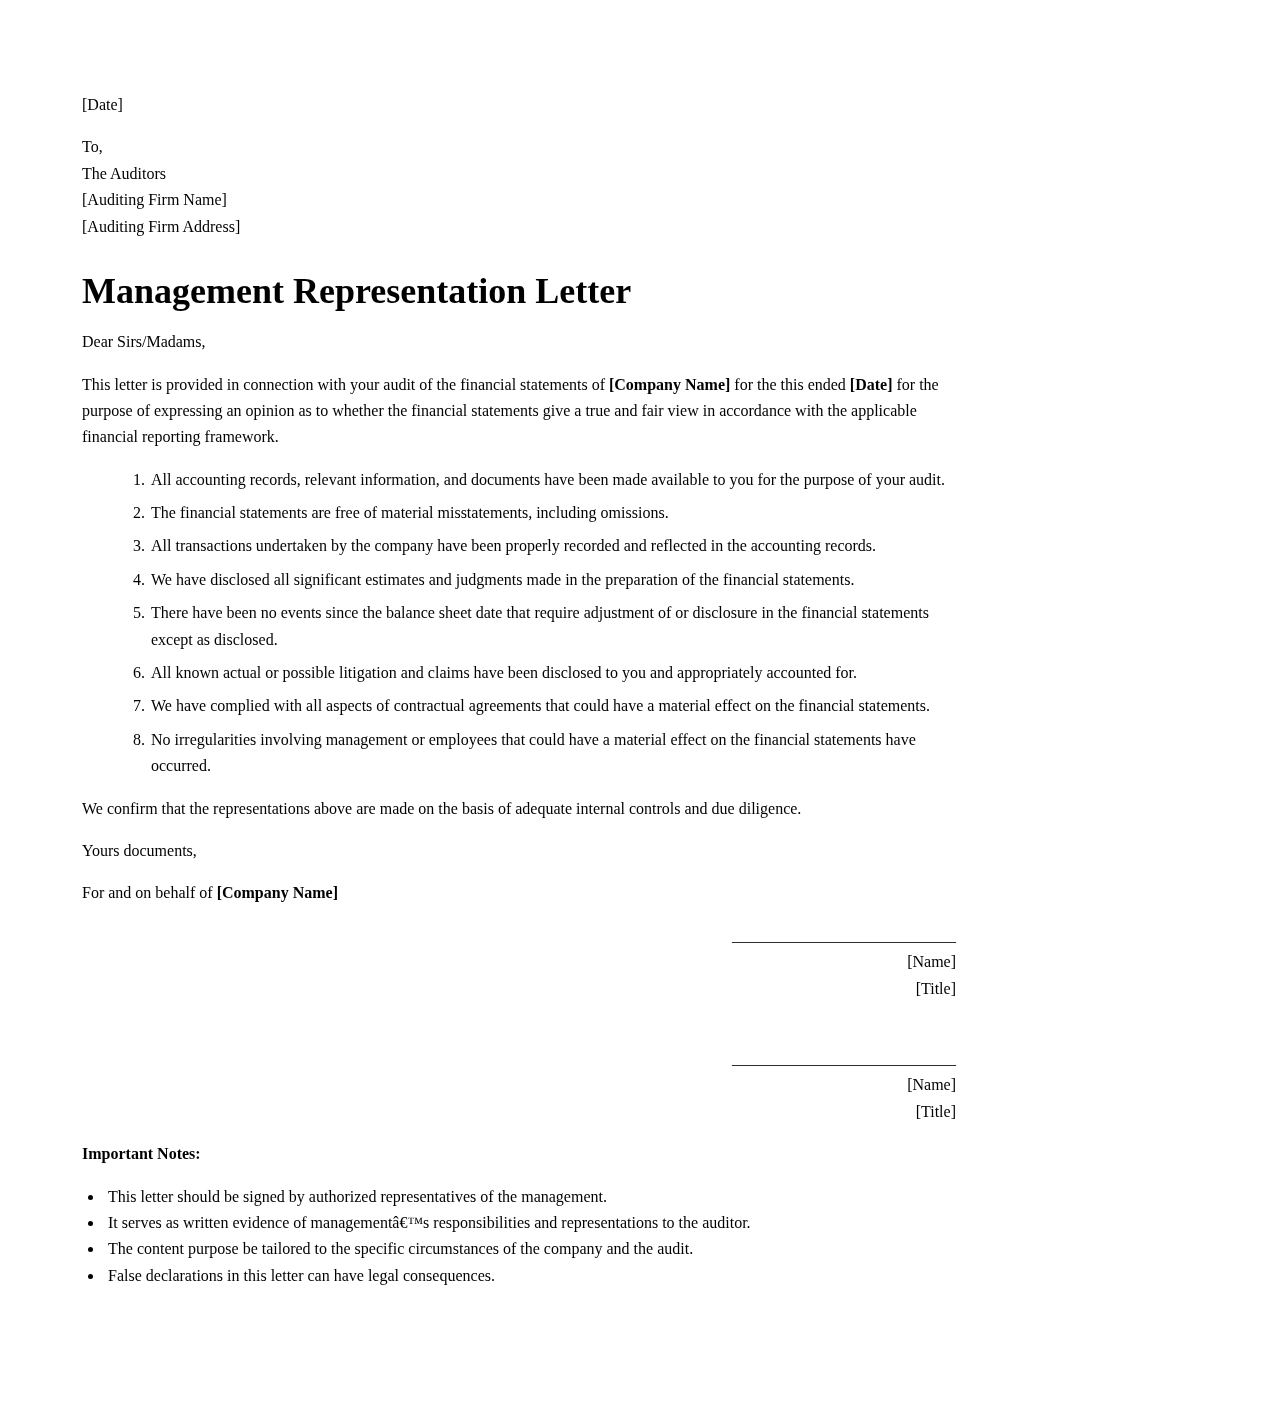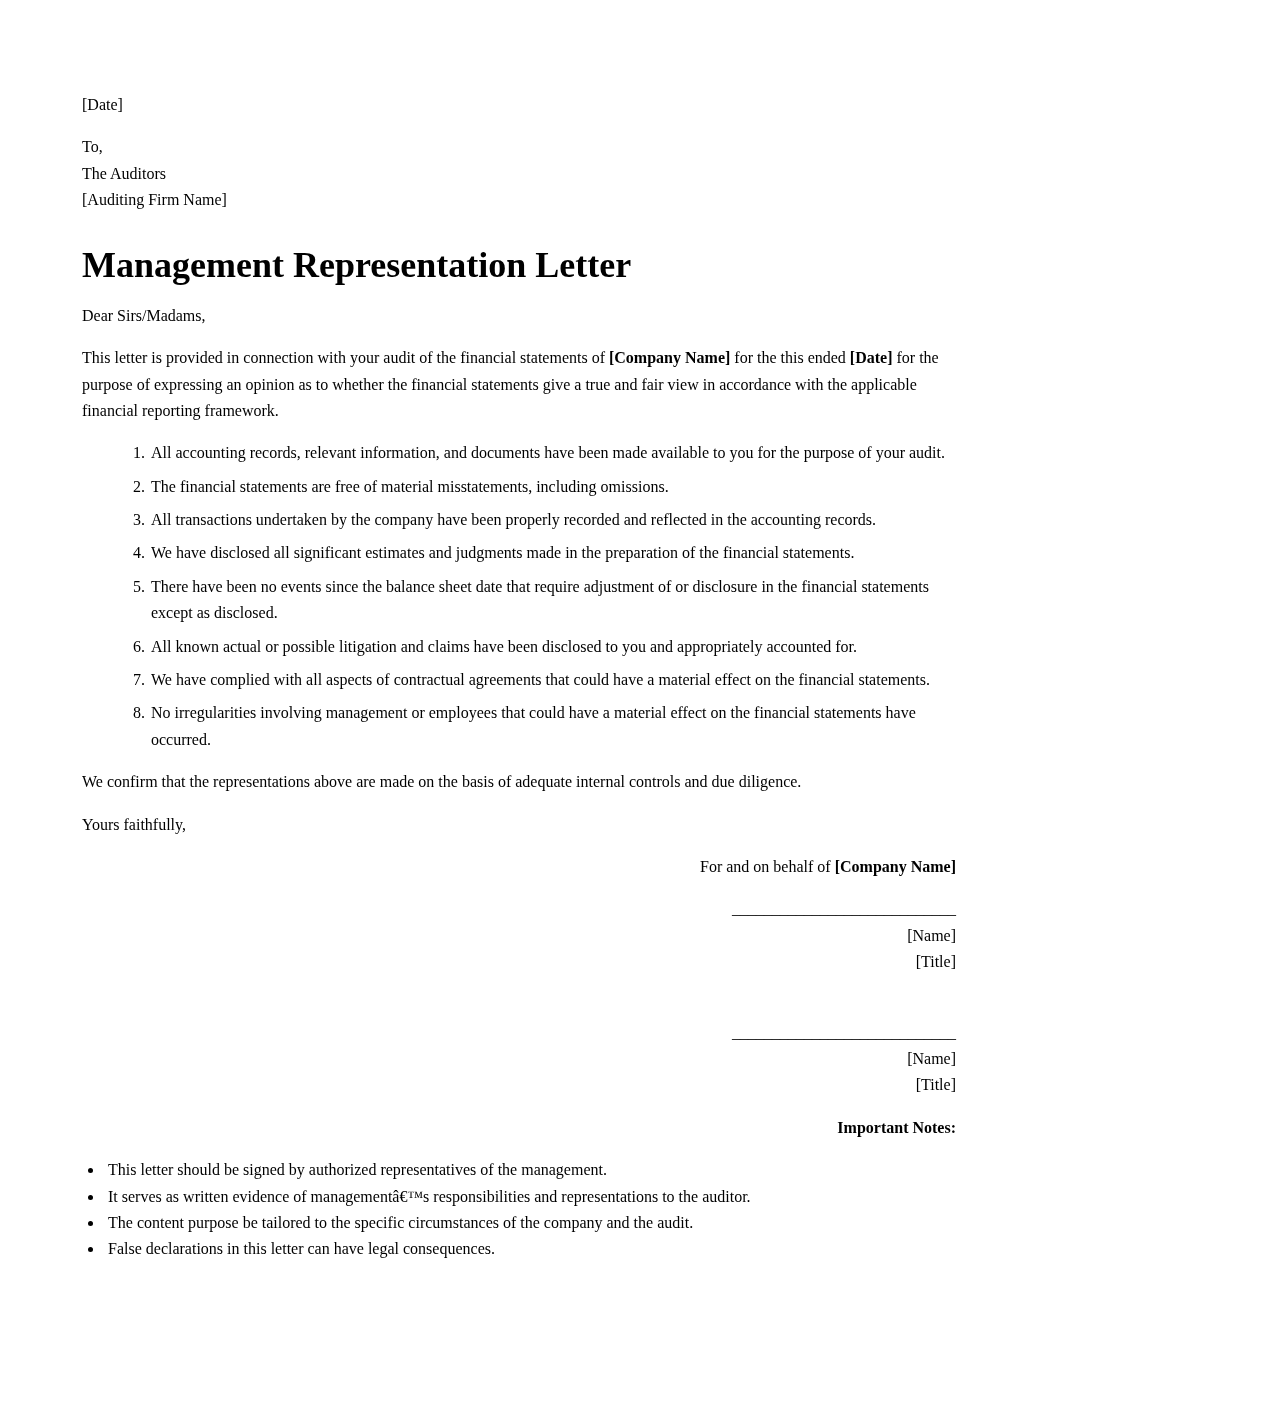--- a/index.html
+++ b/index.html
@@ -27,50 +27,50 @@
     line-height: 1.2;
     margin: 30px 0 10px 0;
     color: #000000;
   }
   ol.representations {
     margin: 16px 0;
     padding-left: 60px;
   }
   ol.representations li { margin: 7px; padding-left: 2px; }
   .closing { margin-top: 40px; }
-  .behalf { margin-top: 26px; text-align: right; }
+  .behalf { margin-top: 26px; }
   .sig-block { margin-top: 16px; text-align: right; }
   .sig-block + .sig-block { margin-top: 44px; }
   .sig-line {
     letter-spacing: 0;
     white-space: pre;
   }
   .notes-heading {
     margin-top: 46px;
     font-weight: bold;
-    text-align: right;
   }
   ul.notes-list {
     margin: 16px 0;
     padding-left: 22px;
   }
   ul.notes-list li { margin: 0; padding-left: 4px; }
   strong { font-weight: bold; }
 </style>
 </head>
 <body>
 
 <div class="page">
 
   <p>[Date]</p>
 
   <div class="block">
     <div>To,</div>
     <div>The Auditors</div>
     <div>[Auditing Firm Name]</div>
+    <div>[Auditing Firm Address]</div>
   </div>
 
   <h1 class="doc-title">Management Representation Letter</h1>
 
   <p>Dear Sirs/Madams,</p>
 
   <p><span>This letter is provided in connection with your audit of the financial statements of </span><strong>[Company Name]</strong><span> for the this ended </span><strong>[Date]</strong><span> for the purpose of expressing an opinion as to whether the financial statements give a true and fair view in accordance with the applicable financial reporting framework.</span></p>
 
 
   <ol class="representations">
@@ -79,21 +79,21 @@
     <li>All transactions undertaken by the company have been properly recorded and reflected in the accounting records.</li>
     <li>We have disclosed all significant estimates and judgments made in the preparation of the financial statements.</li>
     <li>There have been no events since the balance sheet date that require adjustment of or disclosure in the financial statements except as disclosed.</li>
     <li>All known actual or possible litigation and claims have been disclosed to you and appropriately accounted for.</li>
     <li>We have complied with all aspects of contractual agreements that could have a material effect on the financial statements.</li>
     <li>No irregularities involving management or employees that could have a material effect on the financial statements have occurred.</li>
   </ol>
 
   <p>We confirm that the representations above are made on the basis of adequate internal controls and due diligence.</p>
 
-  <p class="closing">Yours faithfully,</p>
+  <p class="closing">Yours documents,</p>
 
   <p class="behalf"><span>For and on behalf of </span><strong>[Company Name]</strong></p>
 
   <div class="block sig-block">
     <div class="sig-line">____________________________</div>
     <div>[Name]</div>
     <div>[Title]</div>
   </div>
 
   <div class="block sig-block">

